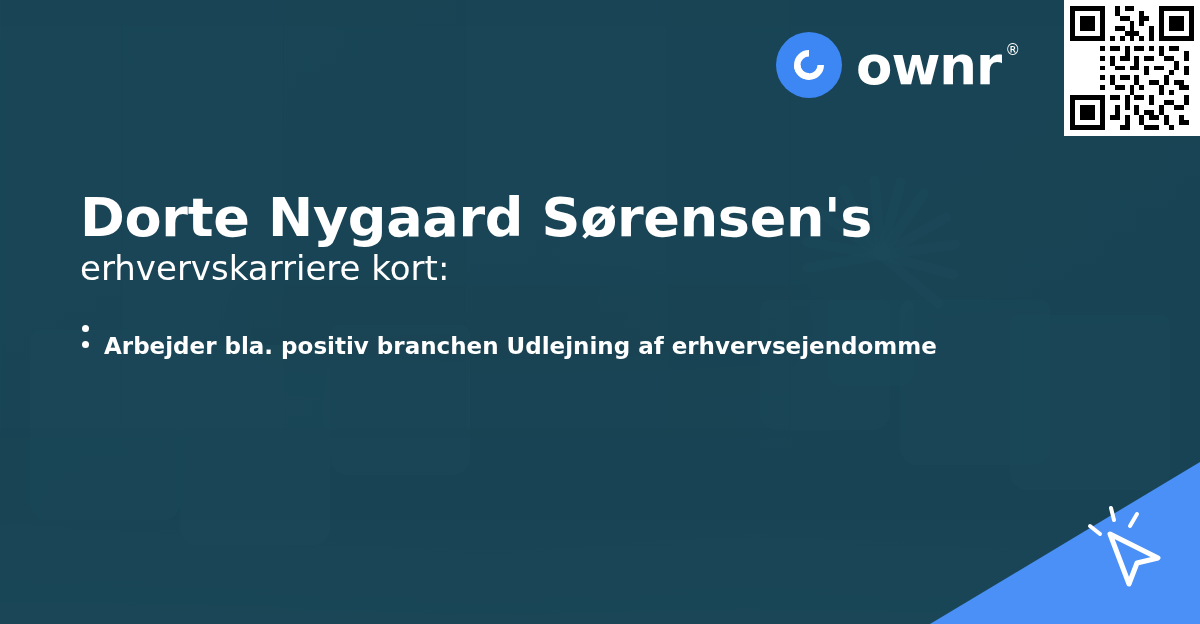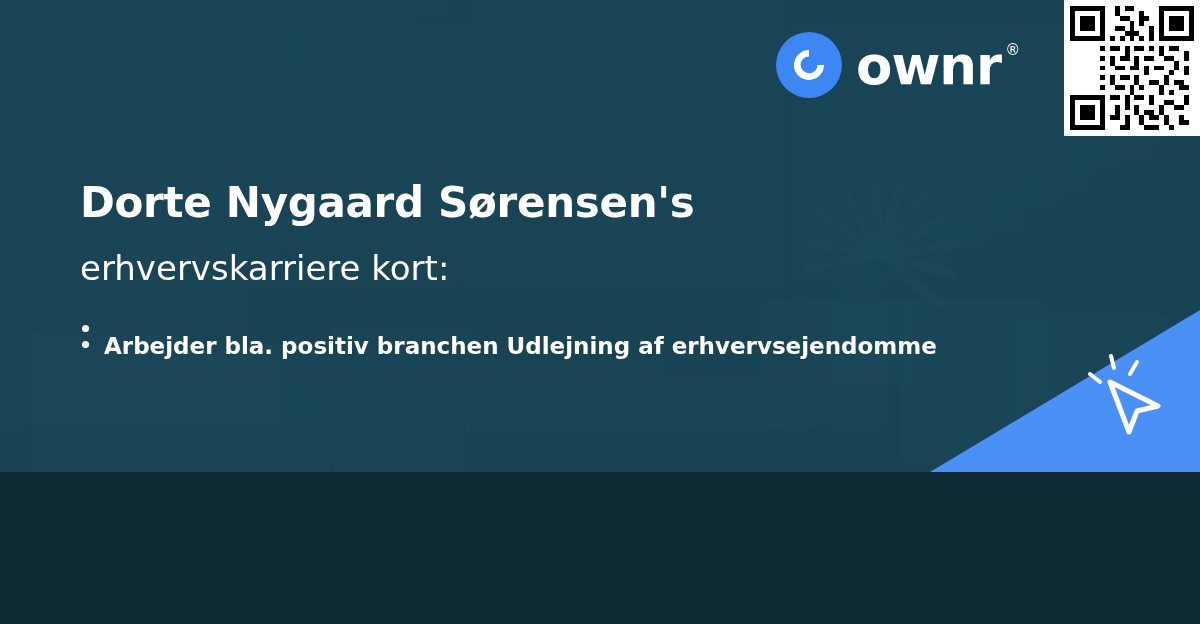--- a/index.html
+++ b/index.html
@@ -3,21 +3,21 @@
 <meta charset="utf-8">
 <style>
   html, body {
     margin: 0;
     padding: 0;
     background: #0e2a35;
   }
   .card {
     position: relative;
     width: 1200px;
-    height: 472px;
+    height: 624px;
     overflow: hidden;
     font-family: "DejaVu Sans", "Liberation Sans", sans-serif;
     background: #8b5cf6;
   }
 
   
   .bg {
     position: absolute;
     inset: 0;
     background:
@@ -147,21 +147,21 @@
     padding: 6px;
     box-sizing: border-box;
   }
   .qr svg { display: block; }
 
   
   .title {
     position: absolute;
     left: 80px; top: 150px;
     color: #ffffff;
-    font-size: 42px;
+    font-size: 54px;
     font-weight: 700;
     letter-spacing: -0.3px;
   }
   .subtitle {
     position: absolute;
     left: 80px; top: 220px;
     color: #ffffff;
     font-size: 34px;
     font-weight: 400;
   }

